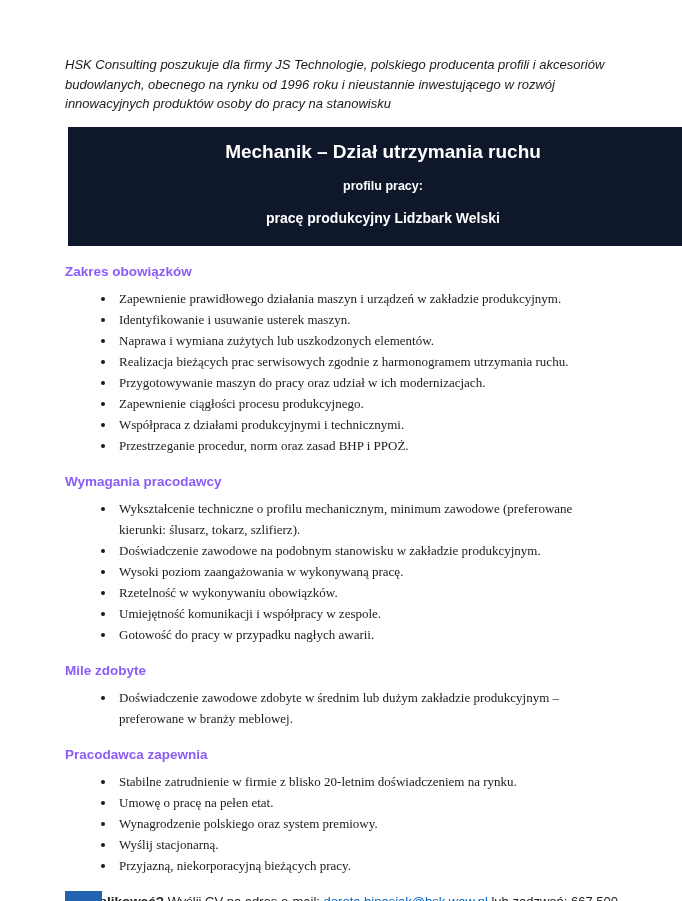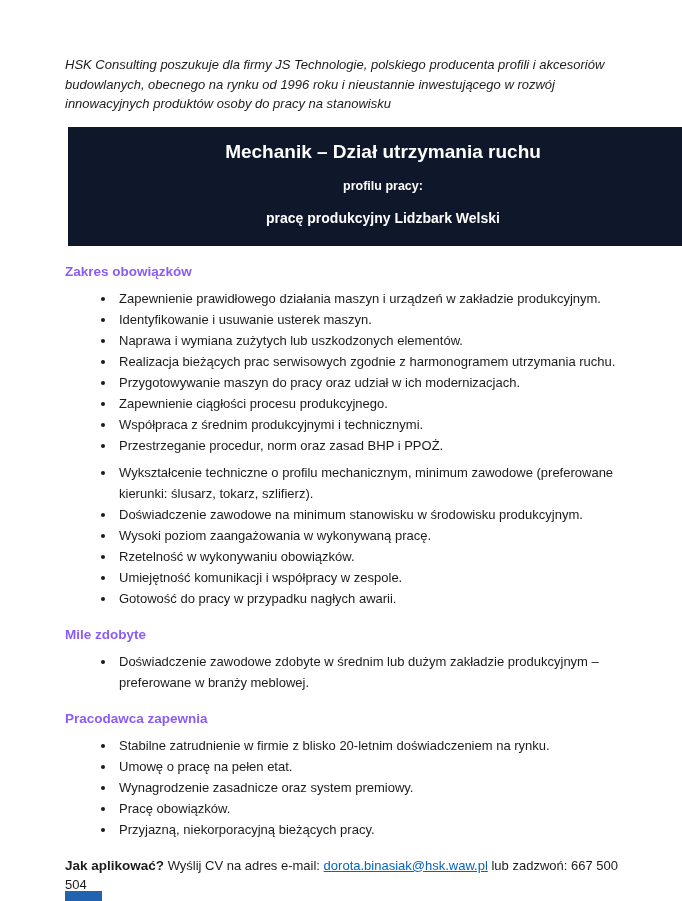--- a/index.html
+++ b/index.html
@@ -65,20 +65,21 @@
   ul.bullets {
     margin: 0 0 6px 0;
     padding: 0 0 0 51px;
     max-width: 505px;
   }
   ul.bullets li {
     font-size: 13px;
     line-height: 21px;
     padding-left: 3px;
     margin: 0;
+    font-family: Liberation Serif, serif;
   }
   .apply-line {
     font-size: 13px;
     line-height: 19px;
     margin: 16px 0 0 0;
   }
   .apply-q {
     font-weight: bold;
     font-size: 13.5px;
   }
@@ -110,44 +111,45 @@
   </div>
 
   <h2 class="section-heading">Zakres obowiązków</h2>
   <ul class="bullets">
     <li>Zapewnienie prawidłowego działania maszyn i urządzeń w zakładzie produkcyjnym.</li>
     <li>Identyfikowanie i usuwanie usterek maszyn.</li>
     <li>Naprawa i wymiana zużytych lub uszkodzonych elementów.</li>
     <li>Realizacja bieżących prac serwisowych zgodnie z harmonogramem utrzymania ruchu.</li>
     <li>Przygotowywanie maszyn do pracy oraz udział w ich modernizacjach.</li>
     <li>Zapewnienie ciągłości procesu produkcyjnego.</li>
-    <li>Współpraca z średnim produkcyjnymi i technicznymi.</li>
+    <li>Współpraca z działami produkcyjnymi i technicznymi.</li>
     <li>Przestrzeganie procedur, norm oraz zasad BHP i PPOŻ.</li>
   </ul>
 
+  <h2 class="section-heading">Wymagania pracodawcy</h2>
   <ul class="bullets">
     <li>Wykształcenie techniczne o profilu mechanicznym, minimum zawodowe (preferowane kierunki: ślusarz, tokarz, szlifierz).</li>
-    <li>Doświadczenie zawodowe na minimum stanowisku w środowisku produkcyjnym.</li>
+    <li>Doświadczenie zawodowe na podobnym stanowisku w zakładzie produkcyjnym.</li>
     <li>Wysoki poziom zaangażowania w wykonywaną pracę.</li>
     <li>Rzetelność w wykonywaniu obowiązków.</li>
     <li>Umiejętność komunikacji i współpracy w zespole.</li>
     <li>Gotowość do pracy w przypadku nagłych awarii.</li>
   </ul>
 
   <h2 class="section-heading">Mile zdobyte</h2>
   <ul class="bullets">
     <li>Doświadczenie zawodowe zdobyte w średnim lub dużym zakładzie produkcyjnym – preferowane w branży meblowej.</li>
   </ul>
 
   <h2 class="section-heading">Pracodawca zapewnia</h2>
   <ul class="bullets">
     <li>Stabilne zatrudnienie w firmie z blisko 20-letnim doświadczeniem na rynku.</li>
     <li>Umowę o pracę na pełen etat.</li>
-    <li>Wynagrodzenie zasadnicze oraz system premiowy.</li>
-    <li>Pracę obowiązków.</li>
+    <li>Wynagrodzenie polskiego oraz system premiowy.</li>
+    <li>Wyślij stacjonarną.</li>
     <li>Przyjazną, niekorporacyjną bieżących pracy.</li>
   </ul>
 
   <p class="apply-line"><span class="apply-q">Jak aplikować?</span><span> Wyślij CV na adres e-mail: </span><a class="email-link" href="#">dorota.binasiak@hsk.waw.pl</a><span> lub zadzwoń: </span><span>667 500 504</span></p>
 
   <div class="next-page-peek"></div>
 
 </div>
 
 </body></html>

